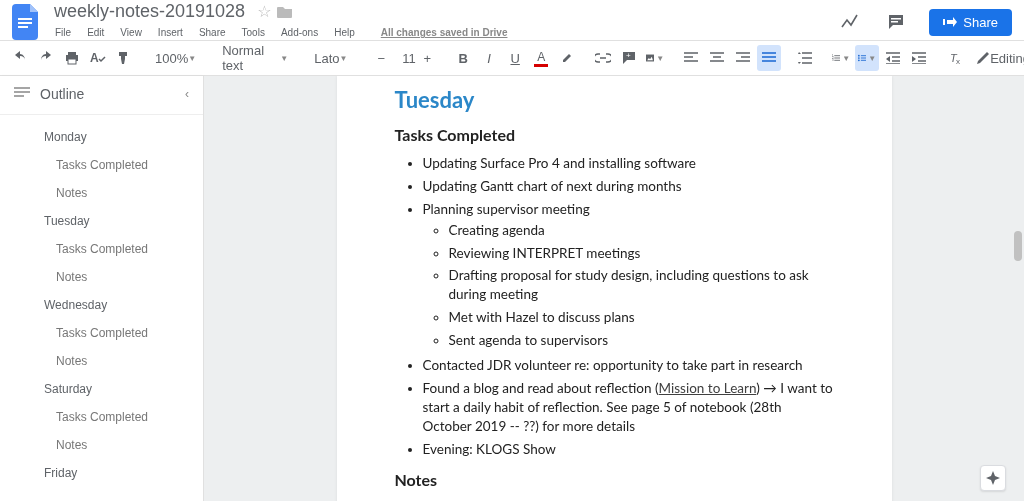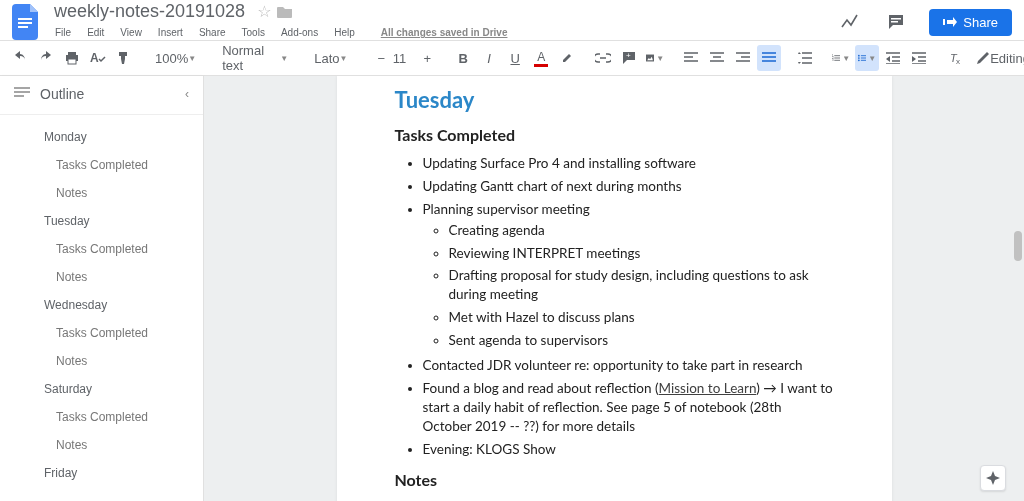--- a/index.html
+++ b/index.html
@@ -142,21 +142,21 @@
       <span>Normal text</span>
       <span class="caret">▼</span>
     </div>
   <div class="sep"></div>
   <div class="dropdown dropdown-box" style="min-width:50px">
       <span>Lato</span>
       <span class="caret">▼</span>
     </div>
   <div class="sep"></div>
   <div class="tool">−</div>
-  <div class="dropdown dropdown-box" style="min-width:18px;justify-content:flex-end">
+  <div class="dropdown dropdown-box" style="min-width:18px;justify-content:flex-start">
       <span>11</span>
     </div>
   <div class="tool">+</div>
   <div class="sep"></div>
   <div class="tool">
       <b>B</b>
     </div>
   <div class="tool">
       <i>I</i>
     </div>

